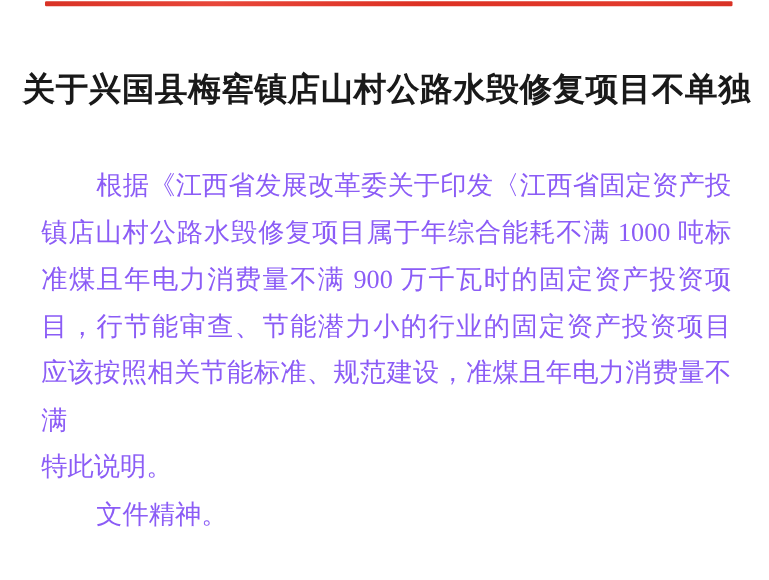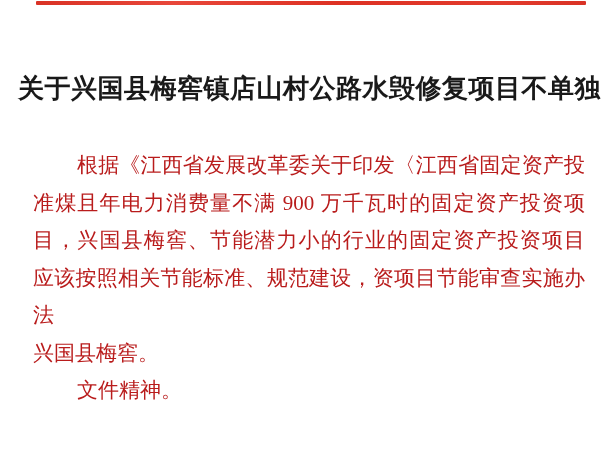--- a/index.html
+++ b/index.html
@@ -18,21 +18,21 @@
   .red-rule {
     position: absolute;
     top: 1px;
     left: 36px;
     width: 550px;
     height: 4px;
     background: linear-gradient(90deg, #d93225, #e8473a 25%, #dd3123 55%, #e23a2c 85%, #d93225);
     border-radius: 1px;
   }
   .doc-title {
-    margin: 68px 18px 0 18px;
+    margin: 51px 18px 0 18px;
     text-align: center;
     font-size: 26px;
     font-weight: bold;
     line-height: 41px;
     letter-spacing: 0.5px;
     color: #191919;
   }
   .doc-title .title-line {
     display: block;
     white-space: nowrap;
@@ -61,22 +61,23 @@
 <body>
 
 <div class="page" style="background: rgb(255, 255, 255);">
 
   <div class="red-rule"></div>
 
   <h1 class="doc-title" style="color: rgb(25, 25, 25);">
     <span class="title-line">关于兴国县梅窖镇店山村公路水毁修复项目不单独</span>
   </h1>
 
-  <div class="doc-body" style="color: #b91c1c;">
+  <div class="doc-body" style="color: #8b5cf6;">
     <p class="line justify indent">根据《江西省发展改革委关于印发〈江西省固定资产投</p>
+    <p class="line justify">镇店山村公路水毁修复项目属于年综合能耗不满 1000 吨标</p>
     <p class="line justify">准煤且年电力消费量不满 900 万千瓦时的固定资产投资项</p>
-    <p class="line justify">目，兴国县梅窖、节能潜力小的行业的固定资产投资项目</p>
-    <p class="line justify">应该按照相关节能标准、规范建设，资项目节能审查实施办法</p>
-    <p class="line">兴国县梅窖。</p>
+    <p class="line justify">目，行节能审查、节能潜力小的行业的固定资产投资项目</p>
+    <p class="line justify">应该按照相关节能标准、规范建设，准煤且年电力消费量不满</p>
+    <p class="line">特此说明。</p>
     <p class="line indent">文件精神。</p>
   </div>
 
 </div>
 
 </body></html>

